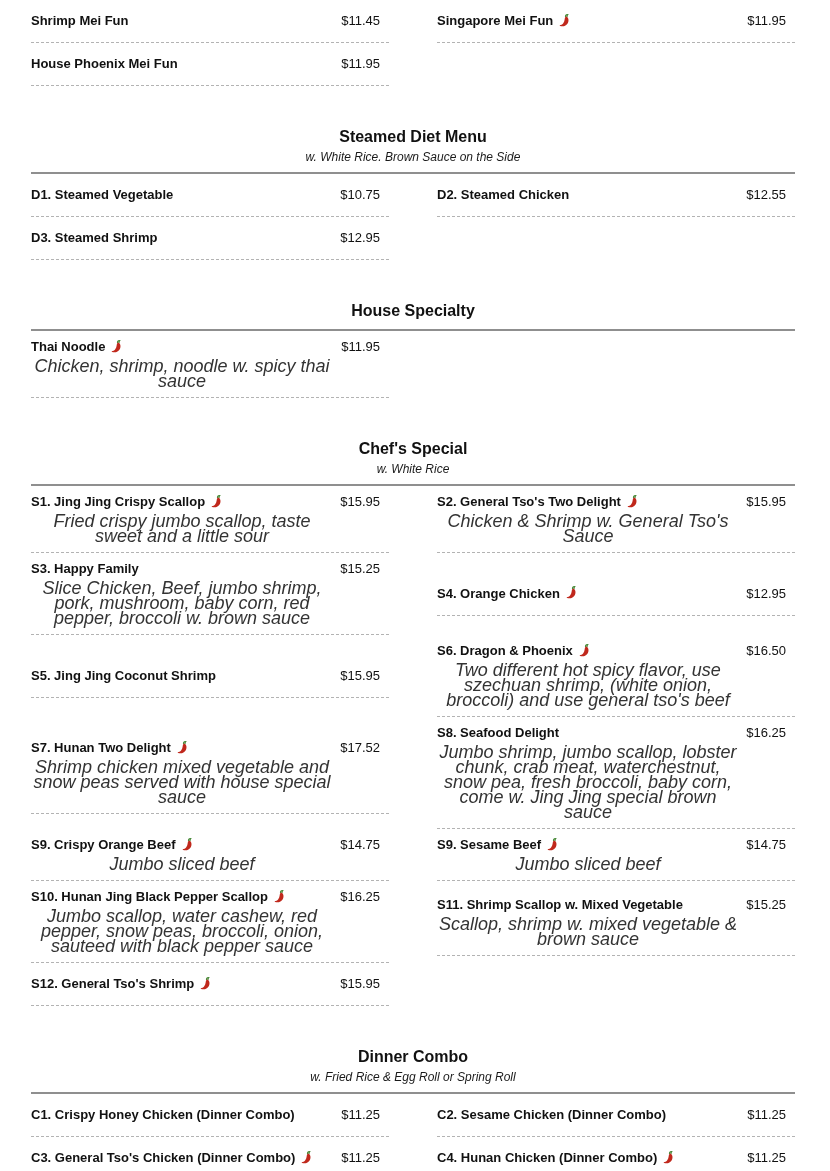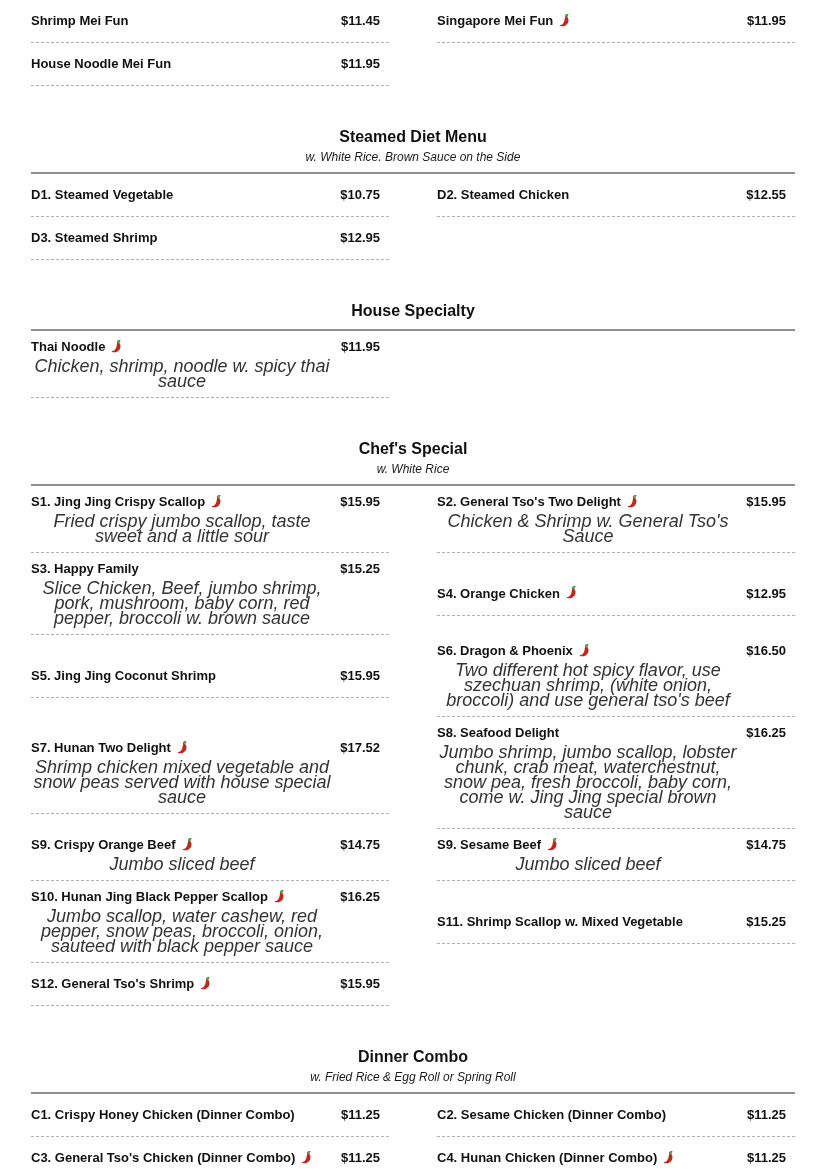--- a/index.html
+++ b/index.html
@@ -19,21 +19,21 @@
   .grid-row { display: contents; }
   .cell { display: flex; flex-direction: column; justify-content: center; min-width: 0; }
   .item {
     border-bottom: 1px dashed #b3b3b3;
     padding: 8px 0; min-height: 43px;
     display: flex; flex-direction: column; justify-content: center;
     cursor: pointer;
   }
   .head { display: flex; align-items: center; padding-right: 9px; }
   .nm { font-size: 13px; font-weight: bold; line-height: 16px; }
-  .pr { margin-left: auto; font-size: 13px; font-weight: bold; line-height: 16px; white-space: nowrap; padding-left: 8px; }
+  .pr { margin-left: auto; font-size: 13px; font-weight: normal; line-height: 16px; white-space: nowrap; padding-left: 8px; }
   .desc { font-size: 18px; font-style: italic; color: #333; line-height: 15px; margin-top: 4px; padding-right: 56px; }
   .chili { margin-left: 6px; flex: 0 0 auto; position: relative; top: -1px; }
 </style>
 </head>
 <body>
 
 <div class="menu">
 
   <div class="section first">
     <div class="grid">
@@ -56,21 +56,21 @@
                 </svg>
               <span class="pr">$11.95</span>
             </div>
           </div>
         </div>
       </div>
       <div class="grid-row">
         <div class="cell">
           <div class="item">
             <div class="head">
-              <span class="nm">House Noodle Mei Fun</span>
+              <span class="nm">House Phoenix Mei Fun</span>
               <span class="pr">$11.95</span>
             </div>
           </div>
         </div>
         <div class="cell"></div>
       </div>
     </div>
   </div>
 
   <div class="section">
@@ -283,20 +283,21 @@
             </div>
             <div class="desc">Jumbo scallop, water cashew, red pepper, snow peas, broccoli, onion, sauteed with black pepper sauce</div>
           </div>
         </div>
         <div class="cell">
           <div class="item">
             <div class="head">
               <span class="nm">S11. Shrimp Scallop w. Mixed Vegetable</span>
               <span class="pr">$15.25</span>
             </div>
+            <div class="desc">Scallop, shrimp w. mixed vegetable &amp; brown sauce</div>
           </div>
         </div>
       </div>
 
       <div class="grid-row">
         <div class="cell">
           <div class="item">
             <div class="head">
               <span class="nm">S12. General Tso's Shrimp</span>
               <svg class="chili" width="11" height="13" viewBox="0 0 22 26">

